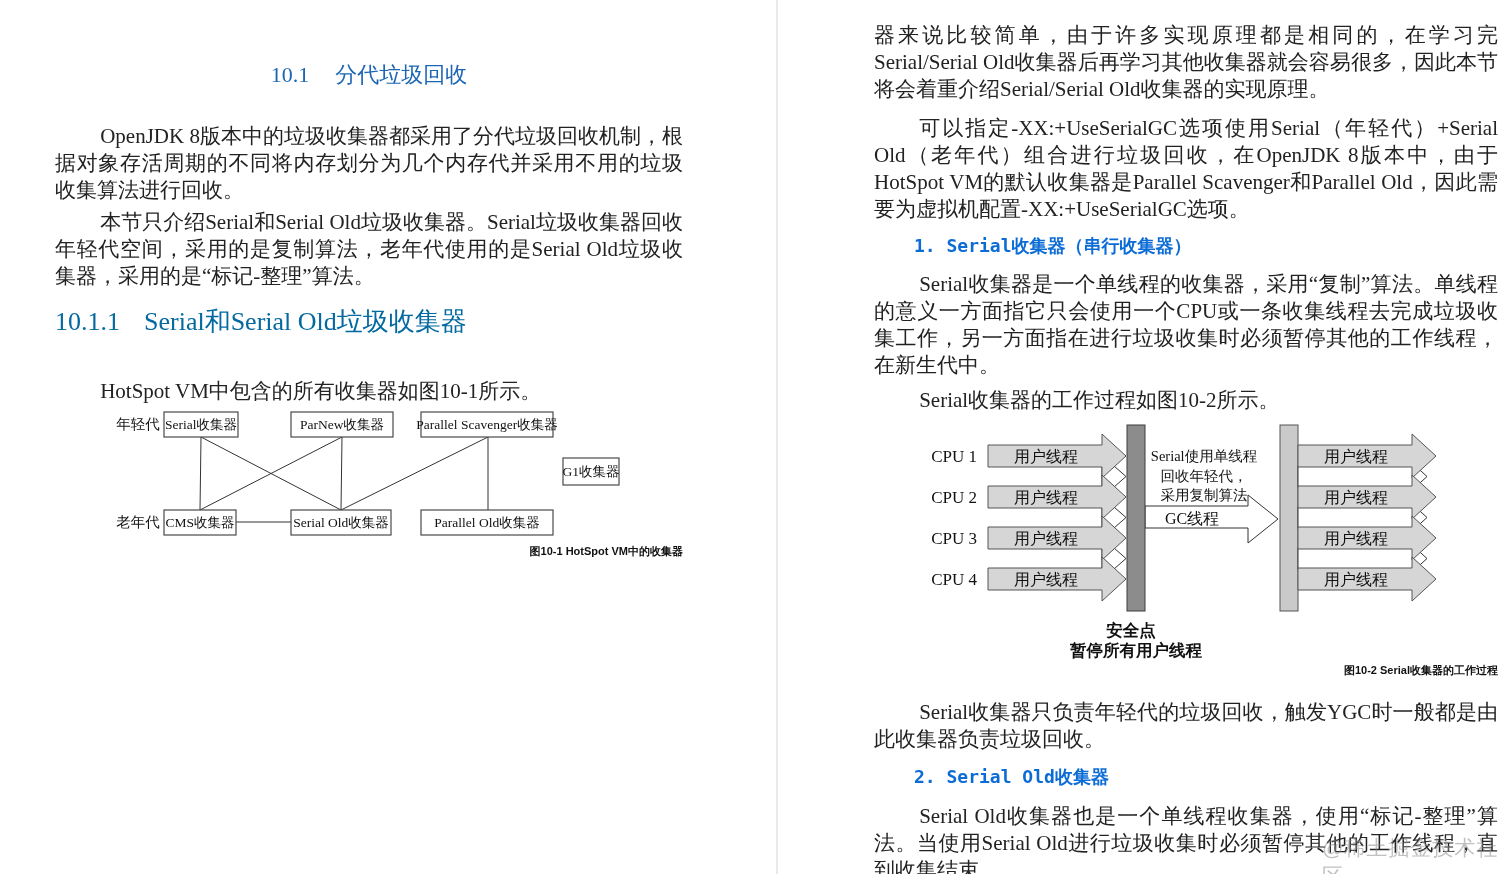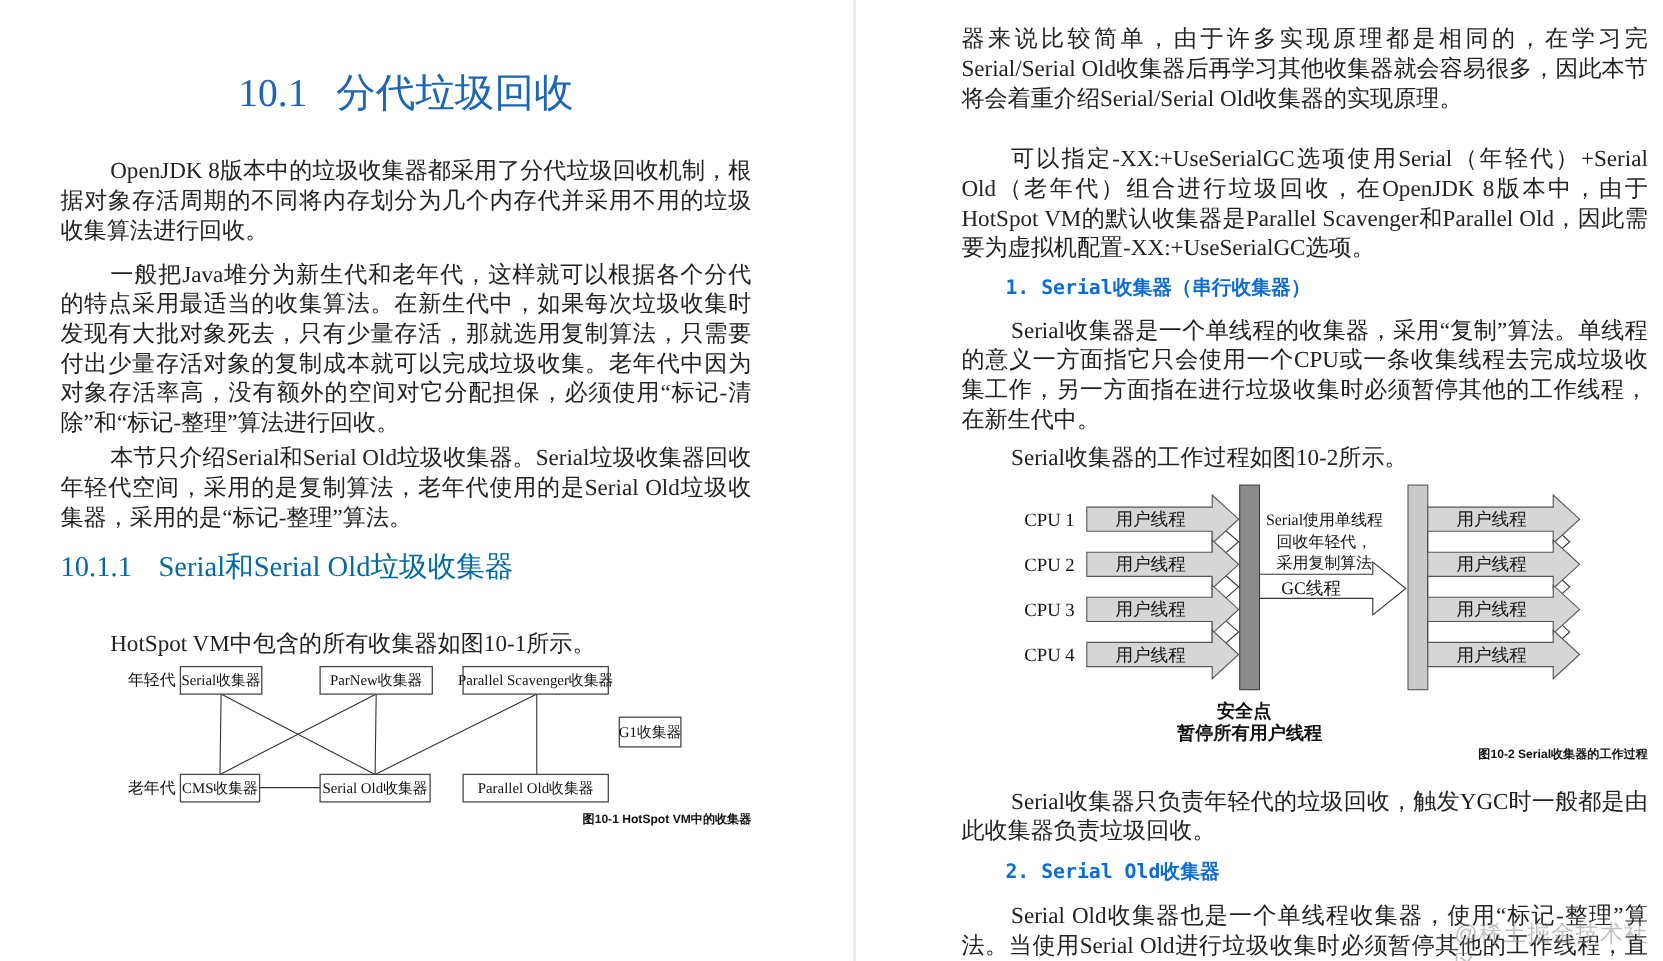--- a/index.html
+++ b/index.html
@@ -4,21 +4,21 @@
 <style>
   html,body{margin:0;padding:0;background:#ffffff;}
   .page{position:relative;width:1512px;height:874px;background:#ffffff;overflow:hidden;
         font-family:"Liberation Serif", serif;color:#222;}
   .divider{position:absolute;left:776px;top:0;width:2px;height:874px;background:#e9e9e9;}
   .col{position:absolute;top:16px;}
   .col-left{left:55px;width:628px;}
   .col-right{left:874px;width:624px;}
   .body-p{font-size:21px;line-height:27px;text-align:justify;margin:0;color:#222;}
   .indent{text-indent:2.15em;}
-  h1.sec{font-size:36px;font-weight:400;color:#1c66b3;text-align:center;margin:44px 0 13px 0;}
+  h1.sec{font-size:22px;font-weight:400;color:#1c66b3;text-align:center;margin:44px 0 13px 0;}
   h1.sec .no{margin-right:26px;}
   h2.sub{font-size:26px;font-weight:400;color:#0369a1;text-align:left;margin:16px 0 0 0;line-height:32px;}
   h2.sub .no{margin-right:24px;}
   h3.item{font-family:"DejaVu Sans Mono", monospace;font-size:18px;font-weight:600;color:#0c6cd6;
           margin:0 0 0 40px;line-height:24px;}
   .caption{font-family:Liberation Sans, sans-serif;font-weight:700;font-size:11px;color:#111;
            text-align:right;margin-top:2px;line-height:18px;}
   .fig{margin:0;padding:0;}
   .fig svg{display:block;}
   .f1-box{fill:#ffffff;stroke:#4a4a4a;stroke-width:1.2;}
@@ -38,21 +38,20 @@
 <body>
 
 <div class="page">
   <div class="divider"></div>
 
   <div class="col col-left">
     <h1 class="sec">
       <span class="no">10.1</span><span>分代垃圾回收</span>
     </h1>
     <p class="body-p indent" style="margin-top:33px">OpenJDK 8版本中的垃圾收集器都采用了分代垃圾回收机制，根据对象存活周期的不同将内存划分为几个内存代并采用不用的垃圾收集算法进行回收。</p>
-    <p class="body-p indent" style="margin-top:13px">一般把Java堆分为新生代和老年代，这样就可以根据各个分代的特点采用最适当的收集算法。在新生代中，如果每次垃圾收集时发现有大批对象死去，只有少量存活，那就选用复制算法，只需要付出少量存活对象的复制成本就可以完成垃圾收集。老年代中因为对象存活率高，没有额外的空间对它分配担保，必须使用“标记-清除”和“标记-整理”算法进行回收。</p>
     <p class="body-p indent" style="margin-top:5px">本节只介绍Serial和Serial Old垃圾收集器。Serial垃圾收集器回收年轻代空间，采用的是复制算法，老年代使用的是Serial Old垃圾收集器，采用的是“标记-整理”算法。</p>
     <h2 class="sub">
       <span class="no">10.1.1</span><span>Serial和Serial Old垃圾收集器</span>
     </h2>
     <p class="body-p indent" style="margin-top:40px">HotSpot VM中包含的所有收集器如图10-1所示。</p>
 
     <div class="fig">
       <svg width="630" height="135" viewBox="0 0 630 135">
 
         <g>
@@ -85,21 +84,21 @@
         <rect class="f1-box" x="366" y="105" width="132" height="25"></rect>
         <text class="f1-label" x="432" y="122">Parallel Old收集器</text>
       </svg>
       <div class="caption">图10-1  HotSpot VM中的收集器</div>
     </div>
 
   </div>
 
   <div class="col col-right">
     <p class="body-p" style="margin-top:6px">器来说比较简单，由于许多实现原理都是相同的，在学习完Serial/Serial Old收集器后再学习其他收集器就会容易很多，因此本节将会着重介绍Serial/Serial Old收集器的实现原理。</p>
-    <p class="body-p indent" style="margin-top:28px">可以指定-XX:+UseSerialGC选项使用Serial（年轻代）+Serial Old（老年代）组合进行垃圾回收，在OpenJDK 8版本中，由于HotSpot VM的默认收集器是Parallel Scavenger和Parallel Old，因此需要为虚拟机配置-XX:+UseSerialGC选项。</p>
+    <p class="body-p indent" style="margin-top:12px">可以指定-XX:+UseSerialGC选项使用Serial（年轻代）+Serial Old（老年代）组合进行垃圾回收，在OpenJDK 8版本中，由于HotSpot VM的默认收集器是Parallel Scavenger和Parallel Old，因此需要为虚拟机配置-XX:+UseSerialGC选项。</p>
     <h3 class="item" style="margin-top:11px">1. Serial收集器（串行收集器）</h3>
     <p class="body-p indent" style="margin-top:13px">Serial收集器是一个单线程的收集器，采用“复制”算法。单线程的意义一方面指它只会使用一个CPU或一条收集线程去完成垃圾收集工作，另一方面指在进行垃圾收集时必须暂停其他的工作线程，在新生代中。</p>
     <p class="body-p indent" style="margin-top:8px">Serial收集器的工作过程如图10-2所示。</p>
 
     <div class="fig" style="margin-top:5px">
       <svg width="512" height="240" viewBox="0 0 512 240" style="margin-left:56px">
 
         <g>
           <polygon class="warrow" points="172,36.5 196,57.5 172,78.5"></polygon>
           <polygon class="warrow" points="172,77.5 196,98.5 172,119.5"></polygon>

